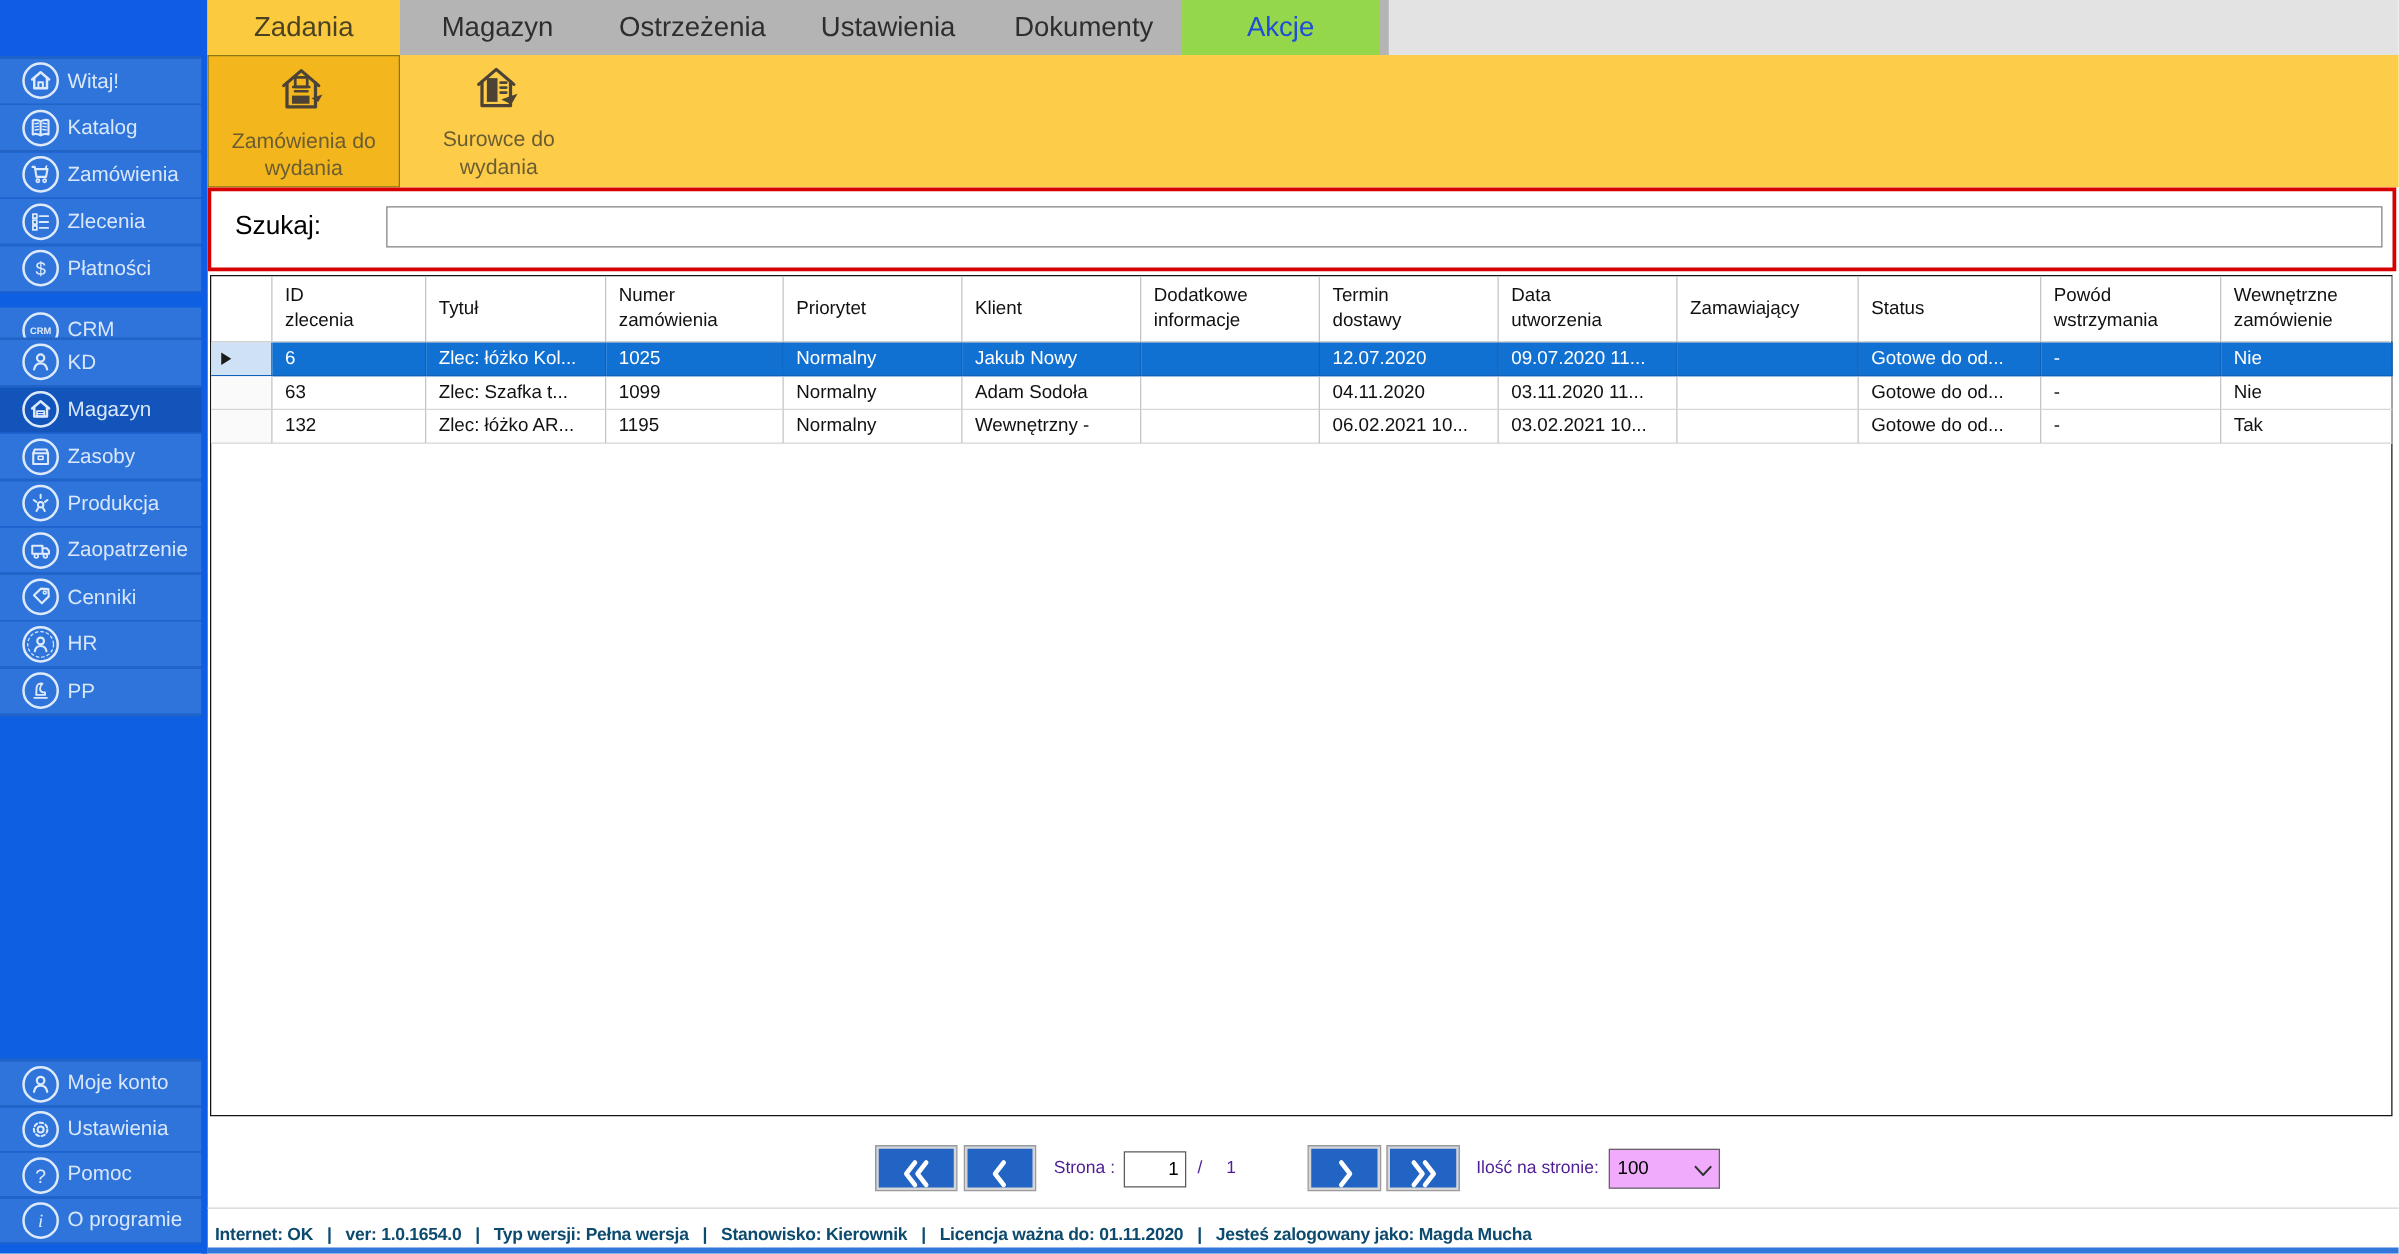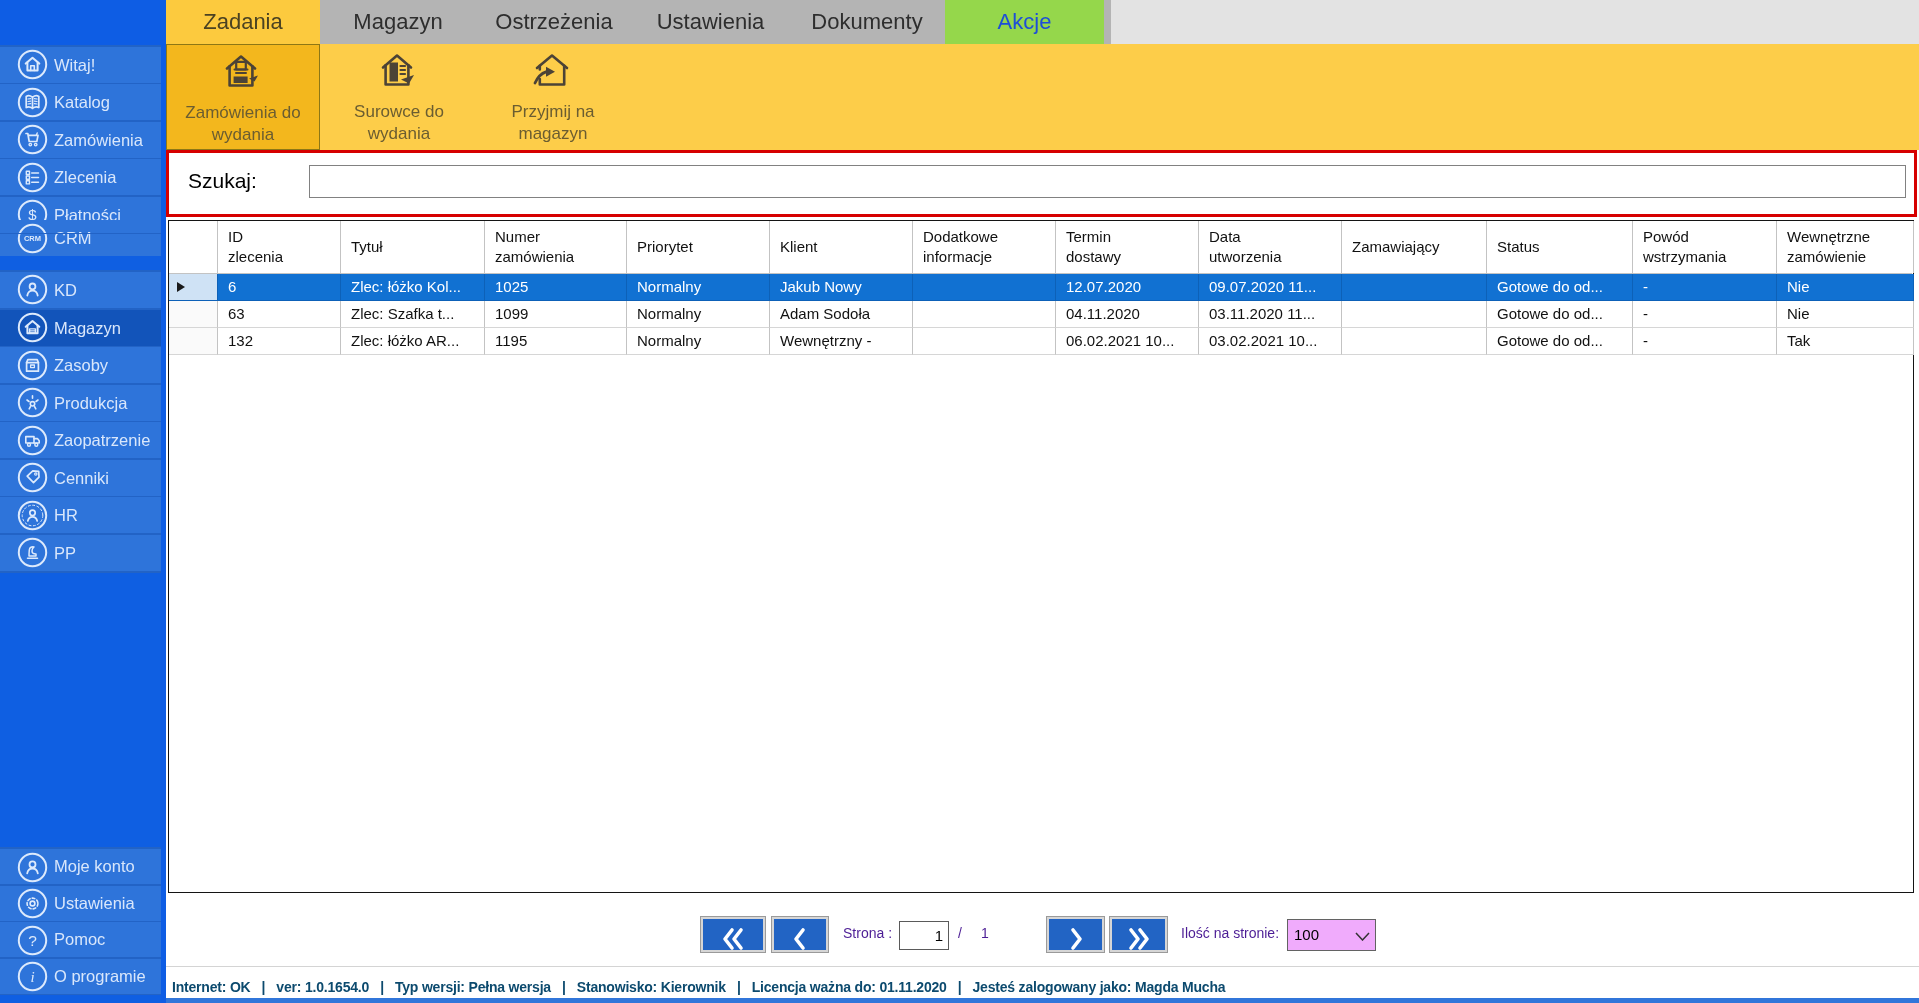--- a/index.html
+++ b/index.html
@@ -87,21 +87,21 @@
     </div>
 <div class="sep" style="top:157.6px"></div>
 <div class="sitem" style="top:196.8px">
       <svg width="31" height="31" viewBox="0 0 31 31" fill="none" stroke="#ddeafc" stroke-width="2.0" stroke-linecap="round" stroke-linejoin="round">
         <circle cx="15.5" cy="15.5" r="13.7"></circle>
         <text x="15.5" y="20.7" text-anchor="middle" font-family="Liberation Sans" font-size="15" fill="#ddeafc" stroke="none">$</text>
       </svg>
       <span class="lbl">Płatności</span>
     </div>
 <div class="sep" style="top:195.2px"></div>
-<div class="sitem" style="top:220px">
+<div class="sitem" style="top:246px">
       <svg width="31" height="31" viewBox="0 0 31 31" fill="none" stroke="#ddeafc" stroke-width="2.0" stroke-linecap="round" stroke-linejoin="round">
         <circle cx="15.5" cy="15.5" r="13.7"></circle>
         <text x="15.5" y="18.3" text-anchor="middle" font-family="Liberation Sans" font-size="7.5" font-weight="bold" fill="#ddeafc" stroke="none">CRM</text>
       </svg>
       <span class="lbl">CRM</span>
     </div>
 <div class="sep" style="top:232.7px"></div>
 <div class="sitem" style="top:271.9px">
       <svg width="31" height="31" viewBox="0 0 31 31" fill="none" stroke="#ddeafc" stroke-width="2.0" stroke-linecap="round" stroke-linejoin="round">
         <circle cx="15.5" cy="15.5" r="13.7"></circle>
@@ -234,26 +234,20 @@
         <rect x="10.6" y="23.5" width="14" height="6.5" fill="#4c4336" stroke="none"></rect>
         <path d="M26 25.5 L35 22.5 L31.5 28.5" fill="#4c4336" stroke="none"></path>
       </svg><div class="cap">Zamówienia do<br>wydania</div></div>
 <div class="rbtn" style="left:156px;width:154px;"><svg width="40" height="38" viewBox="0 0 40 38" fill="none" stroke="#4c4336" stroke-width="2.6" stroke-linejoin="round" stroke-linecap="round">
         <path d="M4 15.5 L18 3.5 L32 15.5"></path>
         <path d="M6.6 13.3 V32.5 H29.4 V13.3"></path>
         <rect x="10.5" y="10.5" width="8.5" height="19" fill="#4c4336" stroke="none"></rect>
         <path d="M21.5 14 H26 M21.5 18 H26 M21.5 22 H26" stroke-width="2.2"></path>
         <path d="M22 27.5 L35 23 L30 31.5 Z" fill="#4c4336" stroke="none"></path>
       </svg><div class="cap">Surowce do<br>wydania</div></div>
-<div class="rbtn" style="left:311px;width:152px;"><svg width="40" height="38" viewBox="0 0 40 38" fill="none" stroke="#4c4336" stroke-width="2.6" stroke-linejoin="round" stroke-linecap="round">
-        <path d="M4 16 L19 3.5 L34 16"></path>
-        <path d="M6.8 13.8 V17.5 M6.8 27 V32.5 H31.2 V13.8"></path>
-        <path d="M2 31 C4.5 25.5 7.5 21.5 13 19.8" stroke-width="2.8"></path>
-        <path d="M13 14.8 L22 19.8 L13 24.8 Z" fill="#4c4336" stroke="none"></path>
-      </svg><div class="cap">Przyjmij na<br>magazyn</div></div>
 </div>
 <div id="redbox" class="abs">
     <div id="szukaj">Szukaj:</div>
     <div id="sinput"></div>
   </div>
 <div id="table" class="abs">
 <div class="hc" style="left:0px;width:49px"></div>
 <div class="hc" style="left:49px;width:123px">
       <div class="t1">ID<br>zlecenia</div>
     </div>

